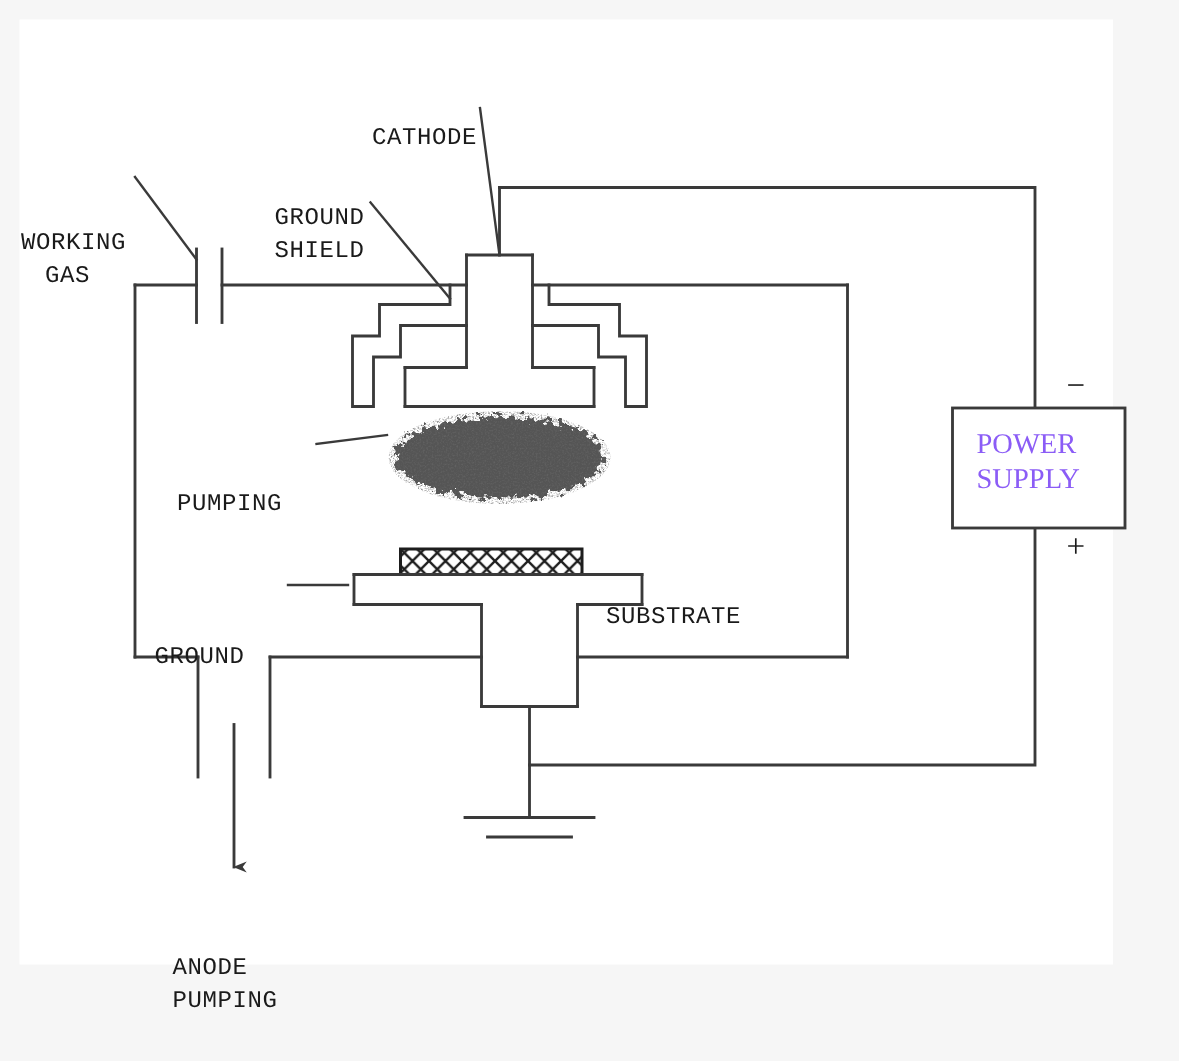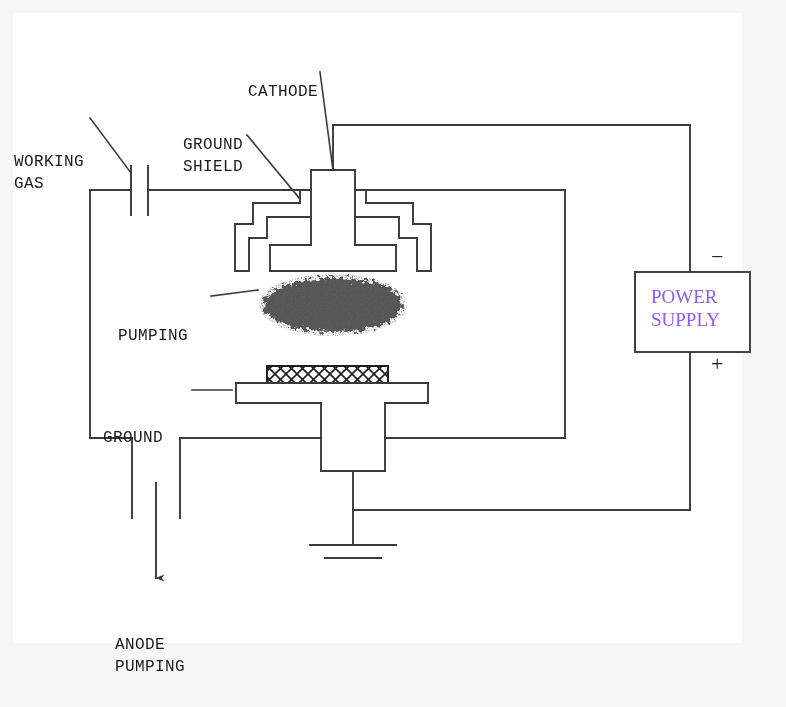--- a/index.html
+++ b/index.html
@@ -202,24 +202,25 @@
 
     </g>
   </svg>
 
   <div class="lbl" style="left:248px;top:33px;">CATHODE</div>
 
   <div class="lbl" style="left:183px;top:86px;text-align:center;">GROUND</div>
   <div class="lbl" style="left:183px;top:108px;">SHIELD</div>
 
   <div class="lbl" style="left:14px;top:103px;text-align:right;">WORKING</div>
-  <div class="lbl" style="left:14px;top:125px;">GAS</div>
+  <div class="lbl" style="left:30px;top:125px;">GAS</div>
 
   <div class="lbl" style="left:118px;top:277px;">PUMPING</div>
 
+  <div class="lbl" style="left:404px;top:352px;">SUBSTRATE</div>
 
   <div class="lbl" style="left:103px;top:379px;">GROUND</div>
 
   <div class="lbl" style="left:115px;top:586px;">ANODE</div>
   <div class="lbl" style="left:115px;top:608px;">PUMPING</div>
 
   <div class="ps-text" style="left:651px;top:285px;">POWER</div>
   <div class="ps-text" style="left:651px;top:308px;">SUPPLY</div>
 
   <div class="sign" style="left:711px;top:244px;">−</div>

